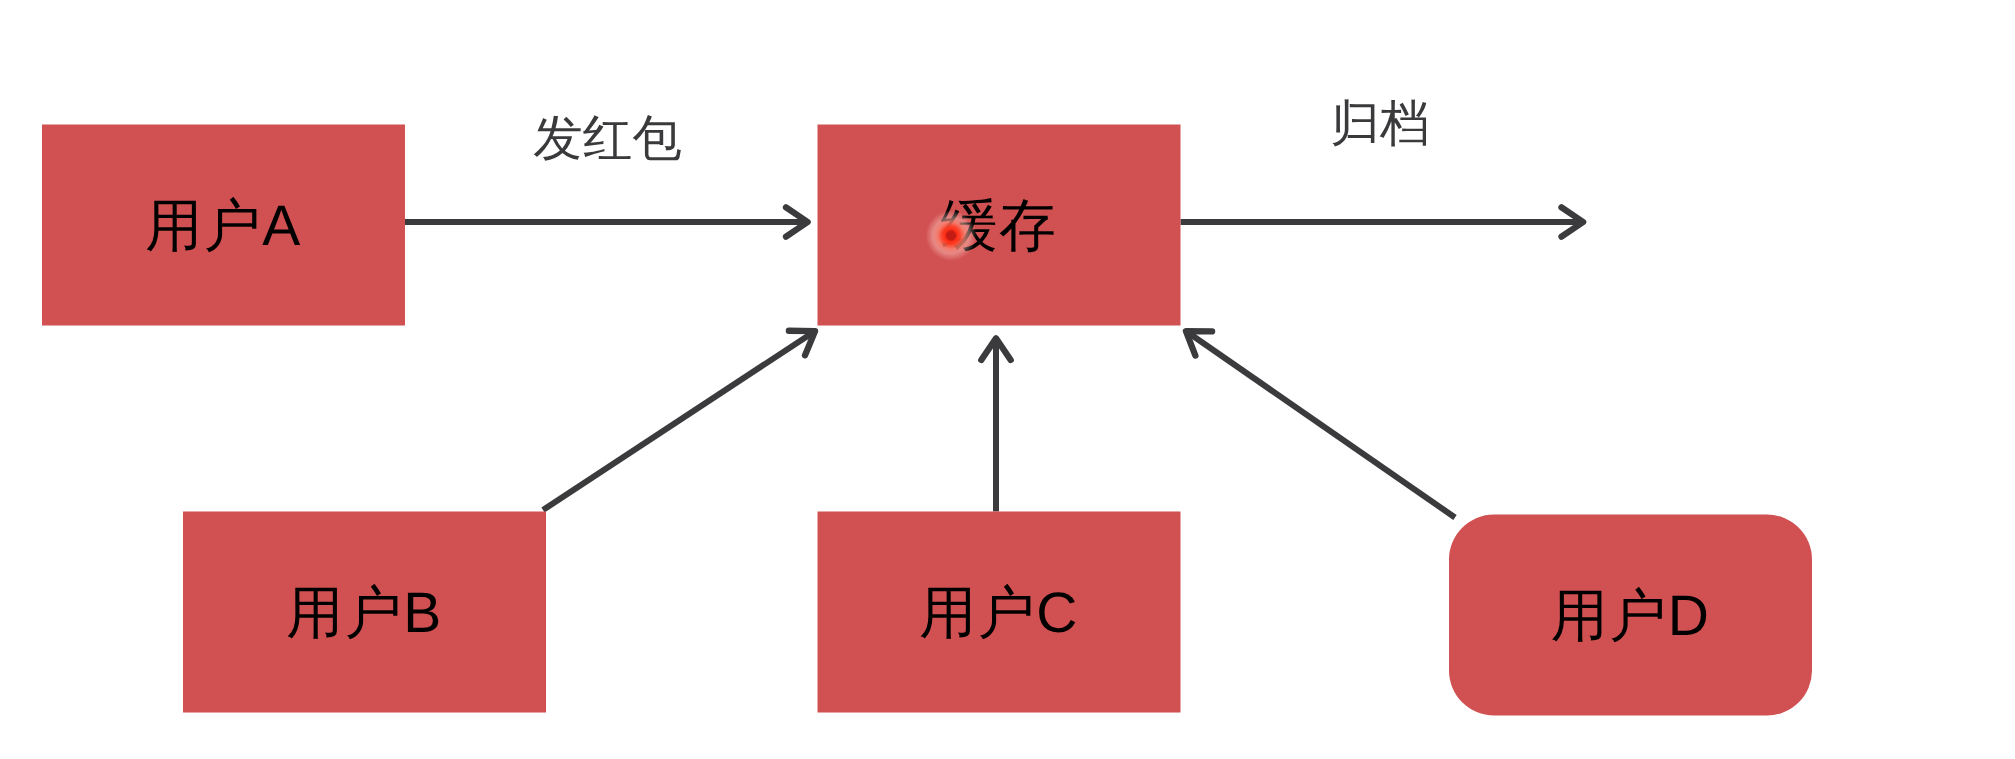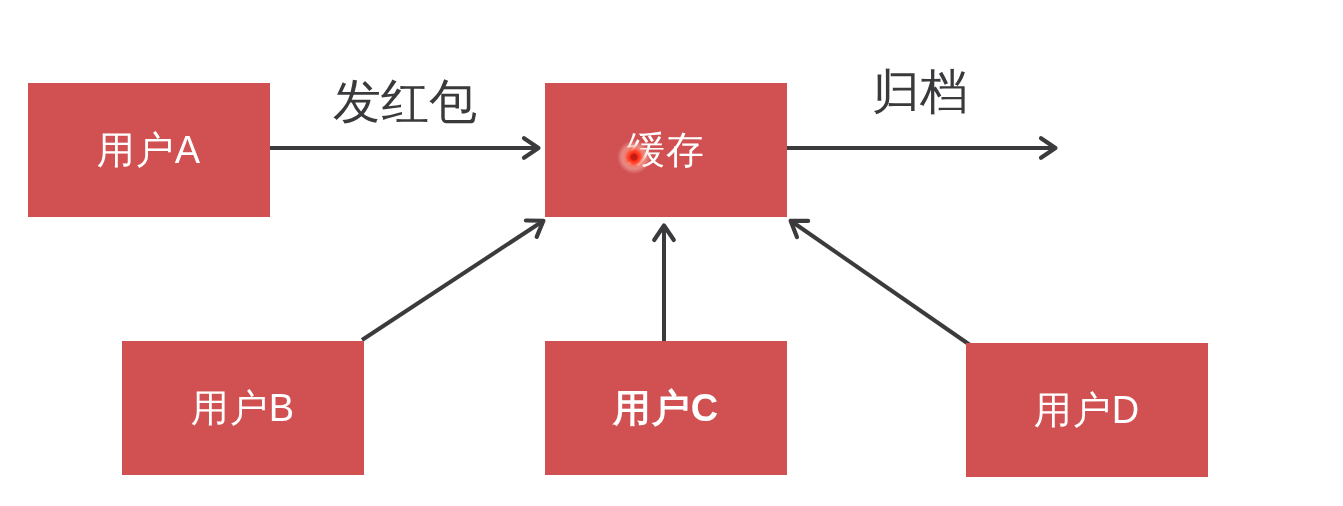--- a/index.html
+++ b/index.html
@@ -19,39 +19,39 @@
     position: absolute;
     left: 0; top: 0;
     width: 1343px;
     height: 506px;
   }
   .node {
     position: absolute;
     width: 242px;
     height: 134px;
     background: #d15051;
-    color: #ffffff;
+    color: #000000;
     display: flex;
     align-items: center;
     justify-content: center;
     font-size: 38px;
     font-weight: 500;
     letter-spacing: 1px;
     user-select: none;
   }
   .node-user-a   { left: 28px;   top: 83px;  }
   .node-cache    { left: 545px;  top: 83px;  }
   .node-database { left: 1062px; top: 83px;  }
   .node-user-b   { left: 122px;  top: 341px; }
-  .node-user-c   { left: 545px;  top: 341px; font-weight: bold; }
-  .node-user-d   { left: 966px;  top: 343px; }
+  .node-user-c   { left: 545px;  top: 341px; }
+  .node-user-d   { left: 966px;  top: 343px; border-radius: 30px; }
   .edge-label {
     position: absolute;
     color: #3a3a3c;
-    font-size: 48px;
+    font-size: 33px;
     font-weight: 400;
     text-align: center;
     white-space: nowrap;
     user-select: none;
   }
   .label-send    { left: 300px; top: 70px; width: 210px; }
   .label-archive { left: 845px; top: 60px; width: 150px; }
   .cursor-dot {
     position: absolute;
     left: 616px;

